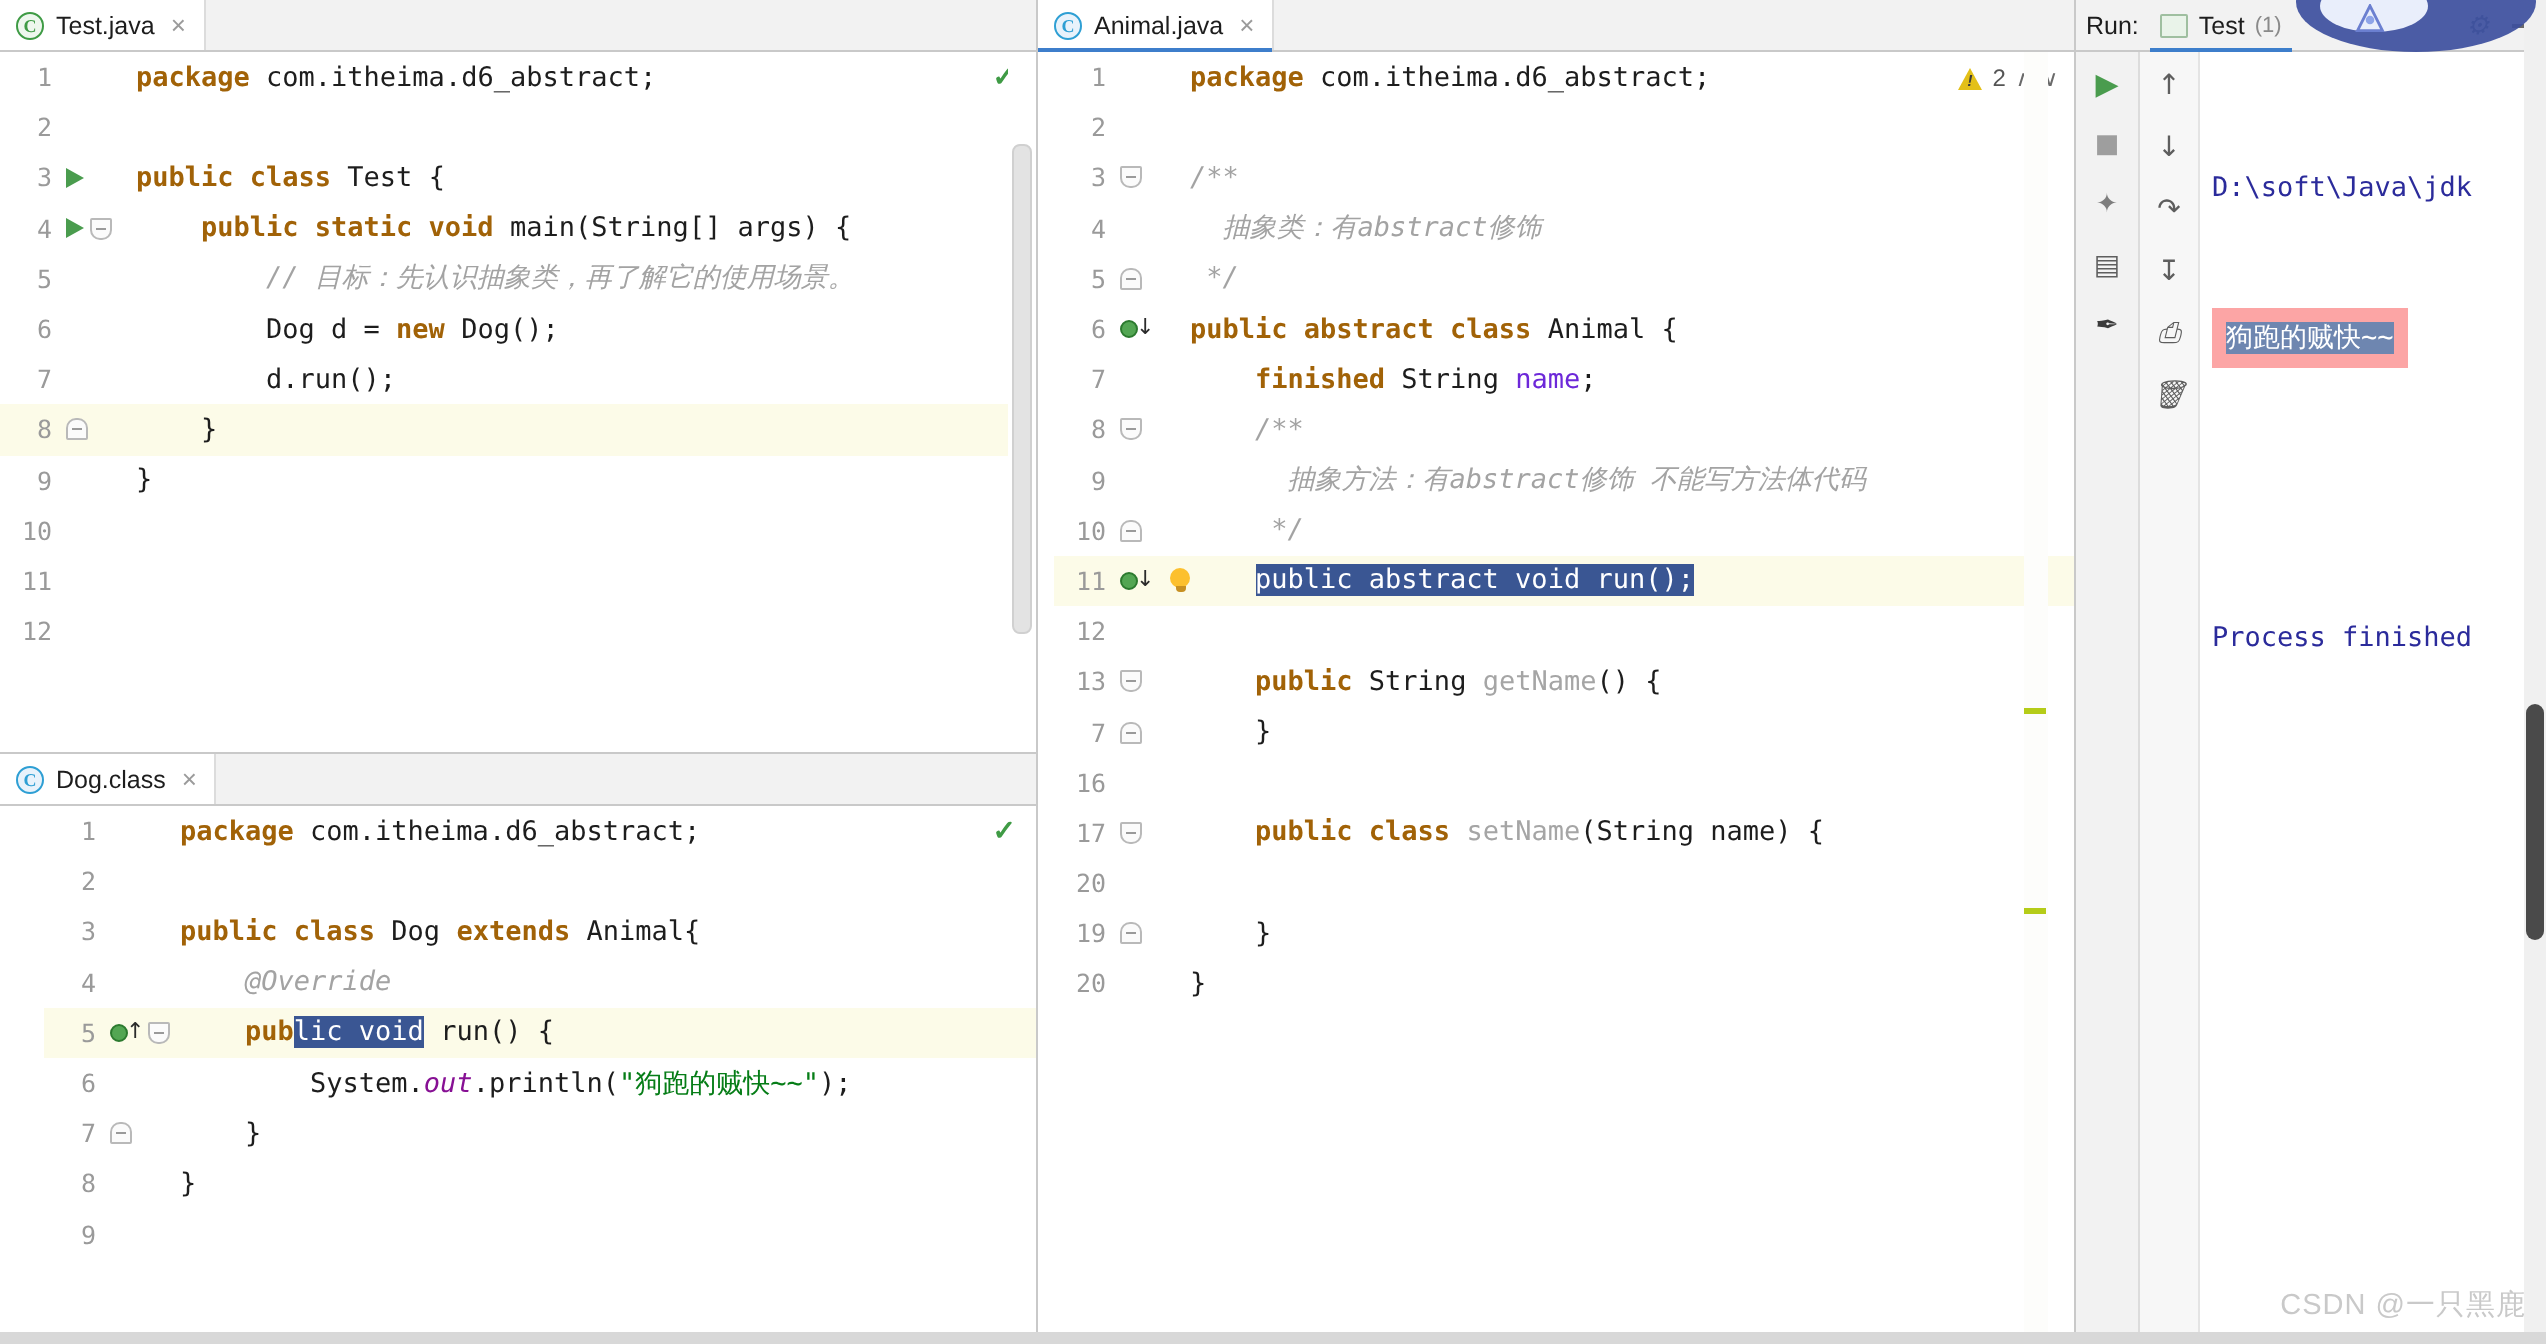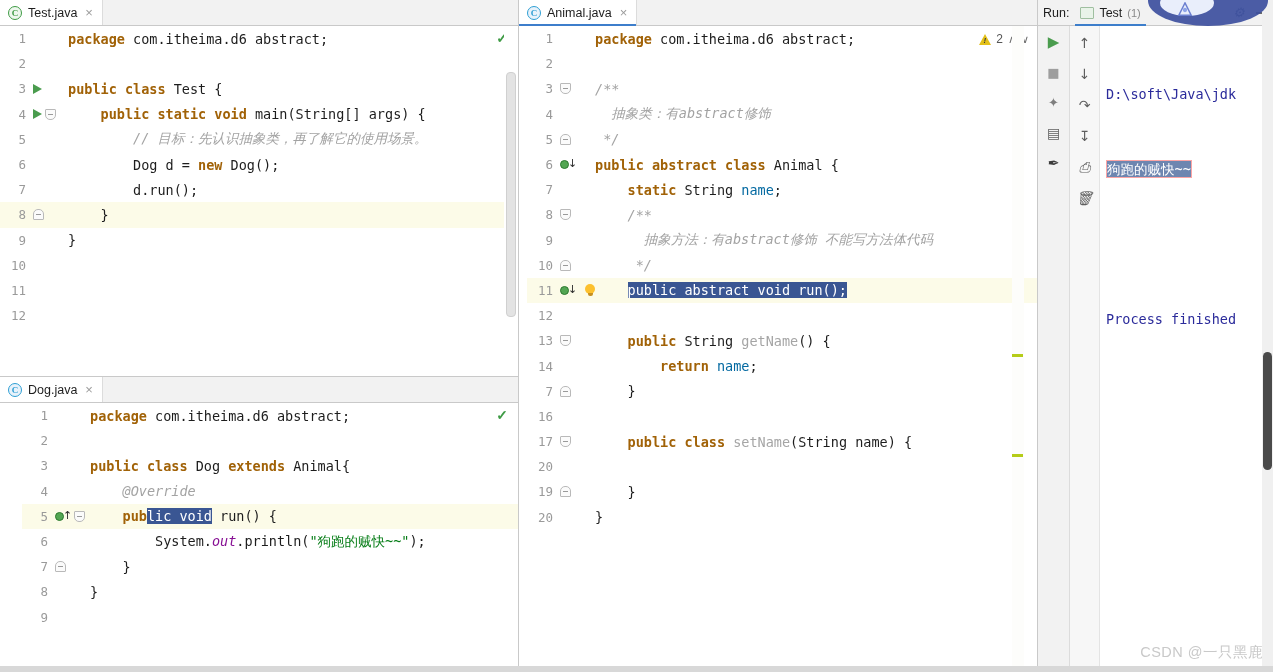--- a/index.html
+++ b/index.html
@@ -92,21 +92,21 @@
     white-space: pre;
     color: #1d1d1d;
     flex: 1;
     overflow: hidden;
   }
 
   
   .kw  { color: #a16207; font-weight: bold; }
   .cmt { color: #a3a3a3; font-style: italic; }
   .str { color: #067d17; }
-  .fld { color: #0369a1; }
+  .fld { color: #6d28d9; }
   .mth { color: #a5a5a5; }
   .itl { color: #871094; font-style: italic; font-weight: normal;}
   .sel { background: #3a5693; color: #ffffff; }
 
   
   .run-arrow {
     width: 0; height: 0;
     border-left: 9px solid #4a9c4e;
     border-top: 5.5px solid transparent;
     border-bottom: 5.5px solid transparent;
@@ -292,21 +292,21 @@
     padding: 6px 0 0 6px;
     font-family: "DejaVu Sans Mono", "Liberation Mono", monospace;
     font-size: 13.5px;
     color: #2b2b9b;
     overflow: hidden;
     white-space: pre;
     line-height: 25px;
   }
   .console .out-sel {
     background: #6e86b0; color: #ffffff;
-    border: 1px solid #fca5a5;
+    border: 7px solid #fca5a5;
   }
   .console .blank { height: 25px; }
 
   .outer-scroll {
     position: absolute; right: 0; top: 0; bottom: 0;
     width: 11px; background: #f0f0f0;
   }
   .outer-scroll .thumb {
     position: absolute; left: 1px; right: 1px;
     background: #4a4a4a; border-radius: 5px;
@@ -437,21 +437,21 @@
         <div class="vscroll" style="width:14px; background:#ffffff; border-left:none;">
           <div class="thumb" style="top:46px; height:245px; background:#e3e3e3; border:1px solid #d0d0d0;"></div>
         </div>
       </div>
     </div>
 
     <div class="pane-dog">
       <div class="tabbar">
         <div class="tab">
           <span class="tab-file-icon">C</span>
-          <span>Dog.java</span>
+          <span>Dog.class</span>
           <span class="tab-close">×</span>
         </div>
       </div>
       <div class="editor">
         <div class="check-mark">✓</div>
         <div class="code-area" style="padding-left:22px;">
           <div class="line">
             <span class="ln">1</span>
             <span class="gutter"></span>
             <span class="code-text"><span class="kw">package</span> com.itheima.d6_abstract;</span>
@@ -561,21 +561,21 @@
               <i class="override-icon">
                 <i class="dot"></i>
                 <i class="arr">↓</i>
               </i>
             </span>
           <span class="code-text"><span class="kw">public abstract class</span> Animal {</span>
         </div>
         <div class="line">
           <span class="ln">7</span>
           <span class="gutter"></span>
-          <span class="code-text">    <span class="kw">static</span> String <span class="fld">name</span>;</span>
+          <span class="code-text">    <span class="kw">finished</span> String <span class="fld">name</span>;</span>
         </div>
         <div class="line">
           <span class="ln">8</span>
           <span class="gutter">
               <i class="fold"></i>
             </span>
           <span class="code-text">    <span class="cmt">/**</span></span>
         </div>
         <div class="line">
           <span class="ln">9</span>
@@ -607,25 +607,20 @@
           <span class="ln">12</span>
           <span class="gutter"></span>
           <span class="code-text"></span>
         </div>
         <div class="line">
           <span class="ln">13</span>
           <span class="gutter">
               <i class="fold"></i>
             </span>
           <span class="code-text">    <span class="kw">public</span> String <span class="mth">getName</span>() {</span>
-        </div>
-        <div class="line">
-          <span class="ln">14</span>
-          <span class="gutter"></span>
-          <span class="code-text">        <span class="kw">return</span> <span class="fld">name</span>;</span>
         </div>
         <div class="line">
           <span class="ln">7</span>
           <span class="gutter">
               <i class="fold end"></i>
             </span>
           <span class="code-text">    }</span>
         </div>
         <div class="line">
           <span class="ln">16</span>

